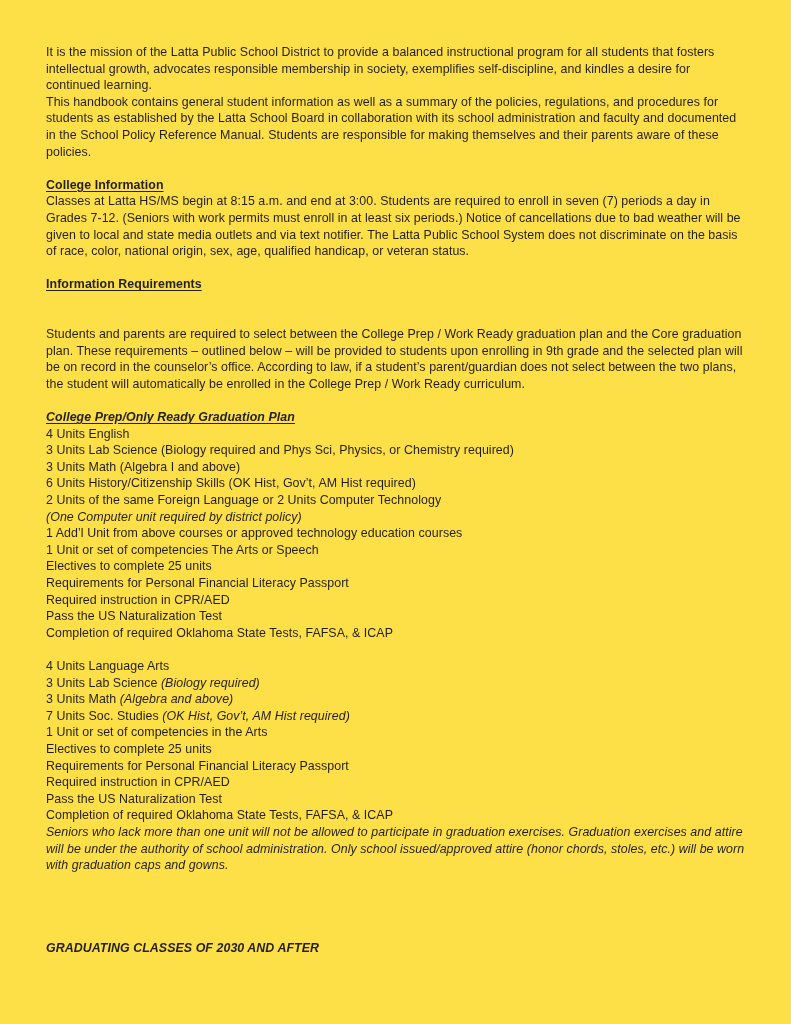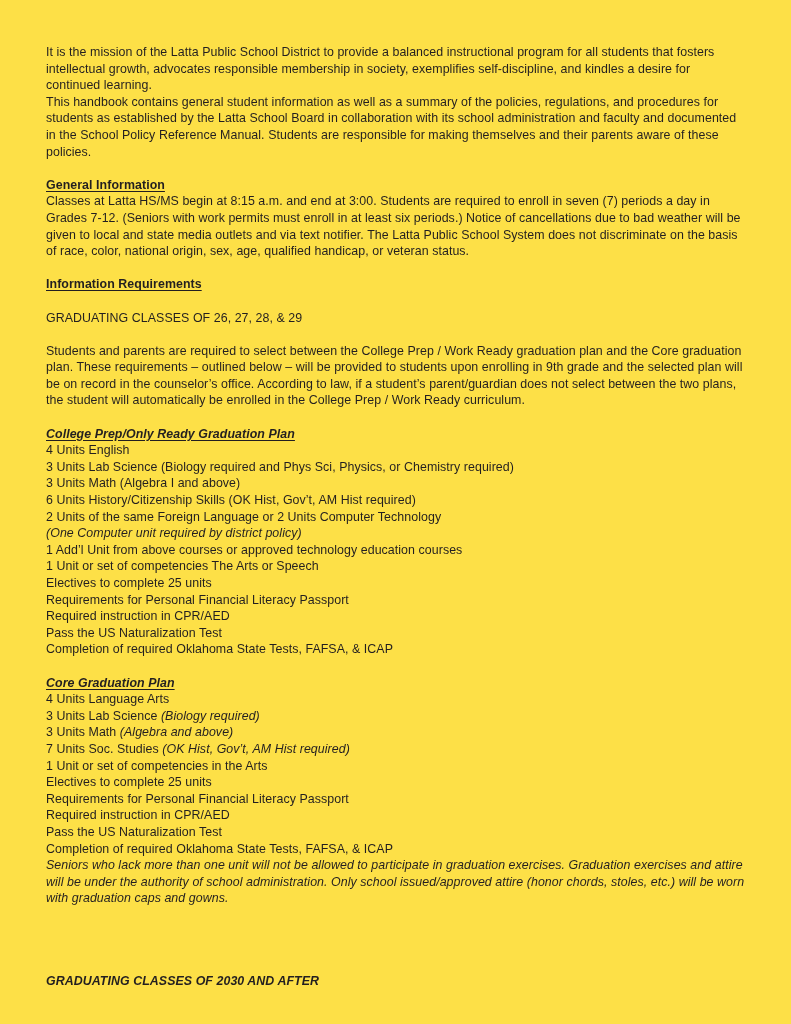--- a/index.html
+++ b/index.html
@@ -74,30 +74,29 @@
 <body>
 
 <div class="page">
   <div class="content">
 
     <p class="para">It is the mission of the Latta Public School District to provide a balanced instructional program for all students that fosters intellectual growth, advocates responsible membership in society, exemplifies self-discipline, and kindles a desire for continued learning.</p>
     <p class="para">This handbook contains general student information as well as a summary of the policies, regulations, and procedures for students as established by the Latta School Board in collaboration with its school administration and faculty and documented in the School Policy Reference Manual. Students are responsible for making themselves and their parents aware of these policies.</p>
 
     <div class="spacer"></div>
 
-    <div class="line head-ul">General Information</div>
+    <div class="line head-ul">College Information</div>
     <p class="para">Classes at Latta HS/MS begin at 8:15 a.m. and end at 3:00. Students are required to enroll in seven (7) periods a day in Grades 7-12. (Seniors with work permits must enroll in at least six periods.) Notice of cancellations due to bad weather will be given to local and state media outlets and via text notifier. The Latta Public School System does not discriminate on the basis of race, color, national origin, sex, age, qualified handicap, or veteran status.</p>
 
     <div class="spacer"></div>
 
     <div class="line head-ul">Information Requirements</div>
 
     <div class="spacer"></div>
 
-    <div class="line caps">GRADUATING CLASSES OF 26, 27, 28, &amp; 29</div>
 
     <div class="spacer"></div>
 
     <p class="para">Students and parents are required to select between the College Prep / Work Ready graduation plan and the Core graduation plan. These requirements – outlined below – will be provided to students upon enrolling in 9th grade and the selected plan will be on record in the counselor’s office. According to law, if a student’s parent/guardian does not select between the two plans, the student will automatically be enrolled in the College Prep / Work Ready curriculum.</p>
 
     <div class="spacer"></div>
 
     <div class="line head-it-ul">College Prep/Only Ready Graduation Plan</div>
     <div class="list" id="college-prep-list">
         <div class="line">4 Units English</div>
@@ -110,21 +109,20 @@
         <div class="line">1 Unit or set of competencies The Arts or Speech</div>
         <div class="line">Electives to complete 25 units</div>
         <div class="line">Requirements for Personal Financial Literacy Passport</div>
         <div class="line">Required instruction in CPR/AED</div>
         <div class="line">Pass the US Naturalization Test</div>
         <div class="line">Completion of required Oklahoma State Tests, FAFSA, &amp; ICAP</div>
       </div>
 
     <div class="spacer"></div>
 
-    <div class="line head-it-ul">Core Graduation Plan</div>
     <div class="list" id="core-plan-list">
         <div class="line"><span>4 Units Language Arts</span></div>
         <div class="line"><span>3 Units Lab Science </span><span class="it">(Biology required)</span></div>
         <div class="line"><span>3 Units Math </span><span class="it">(Algebra and above)</span></div>
         <div class="line"><span>7 Units Soc. Studies </span><span class="it">(OK Hist, Gov’t, AM Hist required)</span></div>
         <div class="line"><span>1 Unit or set of competencies in the Arts</span></div>
         <div class="line"><span>Electives to complete 25 units</span></div>
         <div class="line"><span>Requirements for Personal Financial Literacy Passport</span></div>
         <div class="line"><span>Required instruction in CPR/AED</span></div>
         <div class="line"><span>Pass the US Naturalization Test</span></div>

